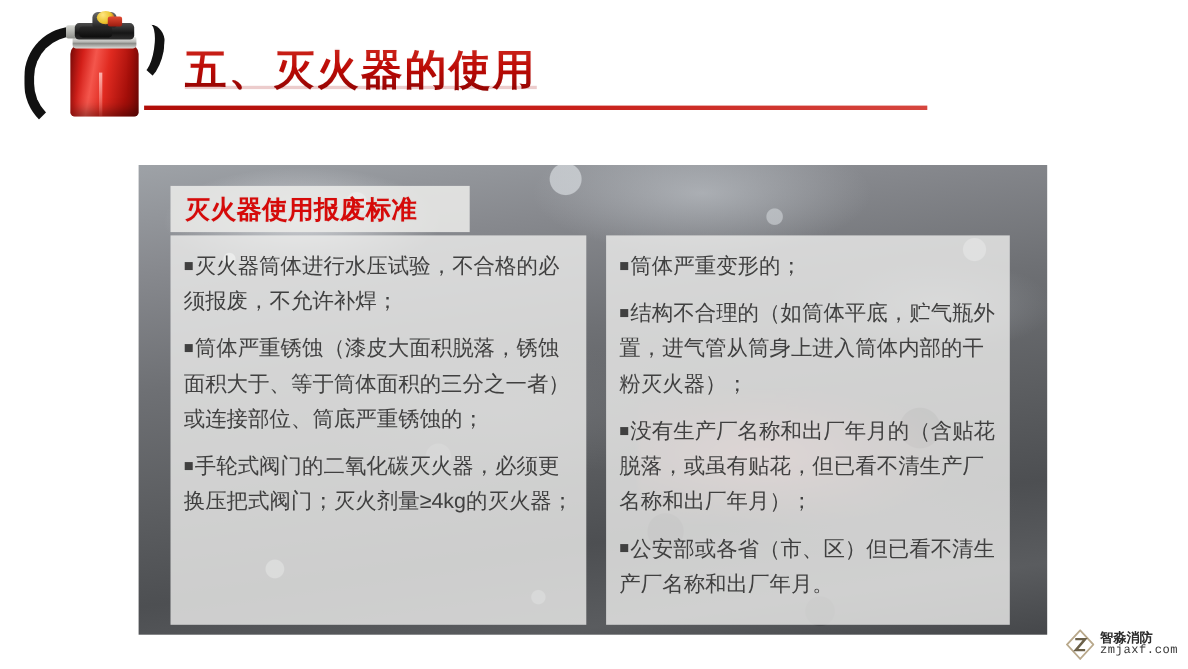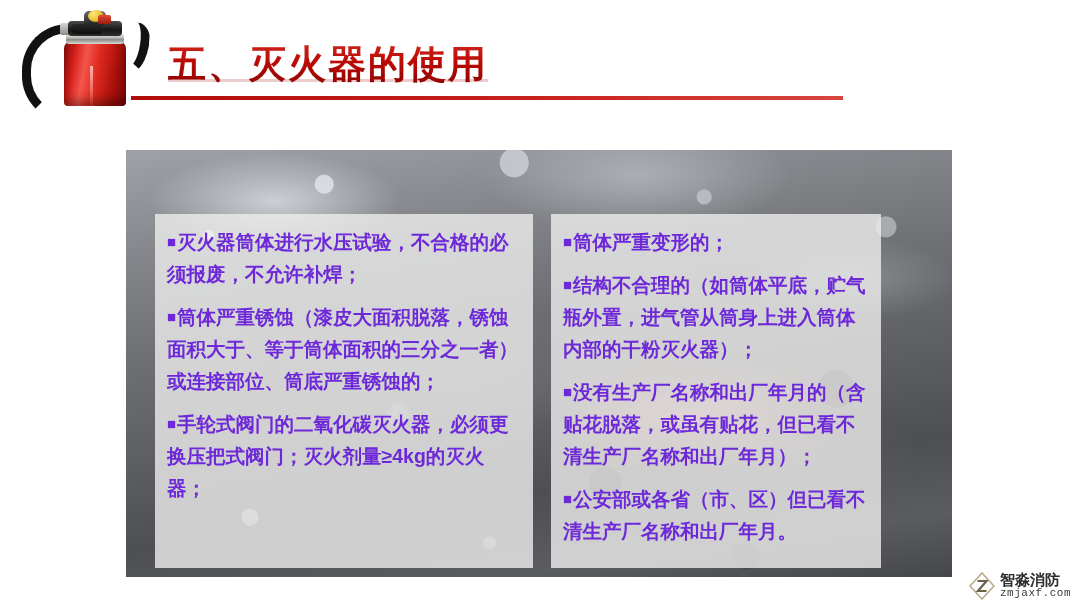--- a/index.html
+++ b/index.html
@@ -206,26 +206,26 @@
   .panel {
     position: absolute;
     top: 214px;
     height: 354px;
     background: rgba(238,238,236,.80);
     z-index: 3;
     box-sizing: border-box;
     padding: 12px 10px 6px 12px;
   }
   .panel-left  { left: 155px;  width: 378px; }
-  .panel-right { left: 551px;  width: 330px; top: 214px; }
+  .panel-right { left: 551px;  width: 367px; top: 214px; }
 
   .bullet-item {
-    color: #6d28d9;
+    color: #404040;
     font-size: 19.5px;
-    font-weight: bold;
+    font-weight: normal;
     line-height: 32px;
     letter-spacing: 0px;
     margin: 0 0 11px 0;
     text-indent: 0;
   }
   .bullet-item .sq {
     font-size: 15px;
     vertical-align: 2px;
     margin-right: 1px;
   }
@@ -235,21 +235,21 @@
     position: absolute;
     right: 9px; bottom: 8px;
     display: flex;
     align-items: center;
     gap: 5px;
     z-index: 6;
   }
   .wm-logo { width: 26px; height: 28px; display: block; }
   .wm-text { line-height: 1.05; }
   .wm-cn {
-    font-size: 15px;
+    font-size: 12px;
     font-weight: bold;
     color: #2c2c2c;
     letter-spacing: 0px;
     white-space: nowrap;
   }
   .wm-url {
     font-family: "Liberation Mono", "DejaVu Sans Mono", monospace;
     font-size: 11px;
     color: #3a3a3a;
     letter-spacing: .5px;
@@ -277,20 +277,23 @@
       <div class="ex-pin2"></div>
     </div>
 
     <div class="header-title">五、灭火器的使用</div>
 
     <div class="header-rule"></div>
   </div>
 
   <div class="photo"></div>
 
+  <div class="card-heading">
+    <span class="card-heading-text">灭火器使用报废标准</span>
+  </div>
 
   <div class="panel panel-left">
     <p class="bullet-item">
       <span class="sq">■</span><span>灭火器筒体进行水压试验，不合格的必须报废，不允许补焊；</span>
     </p>
     <p class="bullet-item">
       <span class="sq">■</span><span>筒体严重锈蚀（漆皮大面积脱落，锈蚀面积大于、等于筒体面积的三分之一者）或连接部位、筒底严重锈蚀的；</span>
     </p>
     <p class="bullet-item">
       <span class="sq">■</span><span>手轮式阀门的二氧化碳灭火器，必须更换压把式阀门；灭火剂量≥4kg的灭火器；</span>

